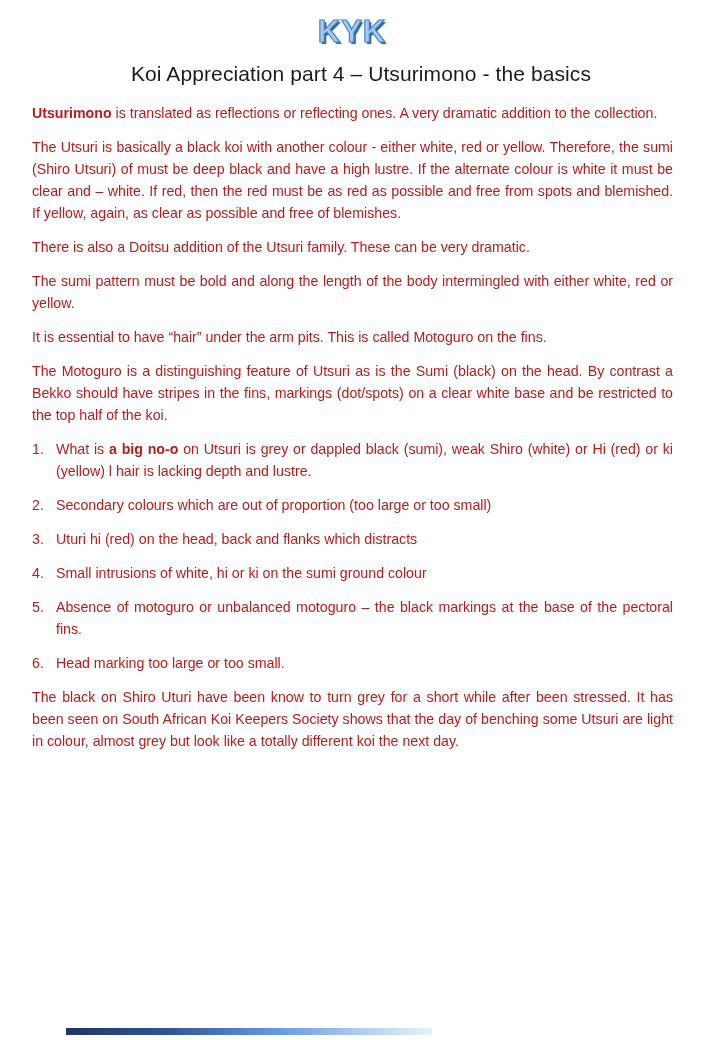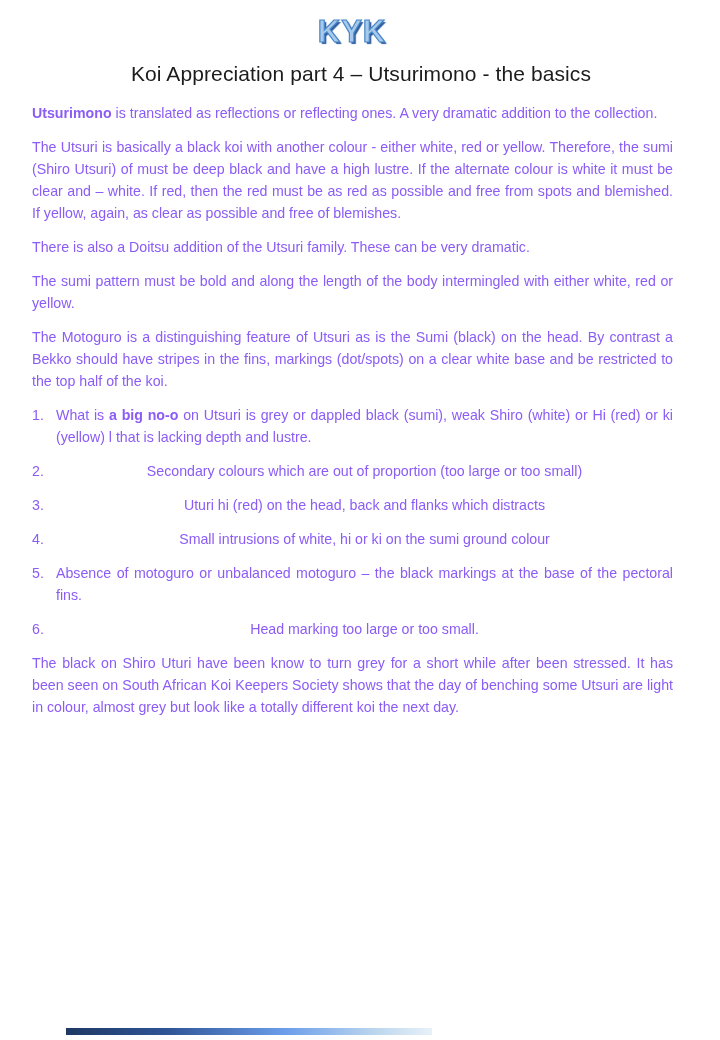--- a/index.html
+++ b/index.html
@@ -36,21 +36,21 @@
     font-weight: 400;
     color: #1c1c1c;
     letter-spacing: 0.1px;
     padding-left: 18px;
   }
   
   .doc-body {
     margin: 16px 31px 15px 32px;
     font-size: 14.2px;
     line-height: 22px;
-    color: #8b5cf6;
+    color: #b91c1c;
   }
   .doc-body p {
     margin: 0 0 12px 0;
     text-align: justify;
   }
   .doc-body p.single {
     text-align: left;
   }
   b.inline-bold { font-weight: 700; }
   
@@ -62,21 +62,21 @@
     margin: 0 0 12px 0;
   }
   .list-num {
     flex: 0 0 24px;
     text-align: left;
   }
   .list-text {
     flex: 1;
     text-align: justify;
   }
-  .list-text.single { text-align: center; }
+  .list-text.single { text-align: left; }
   
   .footer-bar {
     position: absolute;
     left: 66px;
     bottom: 5px;
     width: 366px;
     height: 7px;
     background: linear-gradient(to right, #1F3864, #2F5597 28%, #6D9EEB 60%, #BDD7EE 85%, #E8F1F9);
   }
 </style>
@@ -93,28 +93,29 @@
   <div class="doc-body">
 
     <p><b class="inline-bold">Utsurimono</b><span> is translated as reflections or reflecting ones. A very dramatic addition to the collection.</span></p>
 
     <p>The Utsuri is basically a black koi with another colour - either white, red or yellow. Therefore, the sumi (Shiro Utsuri) of must be deep black and have a high lustre. If the alternate colour is white it must be clear and – white. If red, then the red must be as red as possible and free from spots and blemished. If yellow, again, as clear as possible and free of blemishes.</p>
 
     <p class="single">There is also a Doitsu addition of the Utsuri family. These can be very dramatic.</p>
 
     <p>The sumi pattern must be bold and along the length of the body intermingled with either white, red or yellow.</p>
 
+    <p class="single">It is essential to have “hair” under the arm pits. This is called Motoguro on the fins.</p>
 
     <p>The Motoguro is a distinguishing feature of Utsuri as is the Sumi (black) on the head. By contrast a Bekko should have stripes in the fins, markings (dot/spots) on a clear white base and be restricted to the top half of the koi.</p>
 
     <div class="num-list">
 
       <div class="list-item">
         <span class="list-num">1.</span>
-        <span class="list-text"><span>What is </span><b class="inline-bold">a big no-o</b><span> on Utsuri is grey or dappled black (sumi), weak Shiro (white) or Hi (red) or ki (yellow) l that is lacking depth and lustre.</span></span>
+        <span class="list-text"><span>What is </span><b class="inline-bold">a big no-o</b><span> on Utsuri is grey or dappled black (sumi), weak Shiro (white) or Hi (red) or ki (yellow) l hair is lacking depth and lustre.</span></span>
       </div>
 
       <div class="list-item">
         <span class="list-num">2.</span>
         <span class="list-text single">Secondary colours which are out of proportion (too large or too small)</span>
       </div>
 
       <div class="list-item">
         <span class="list-num">3.</span>
         <span class="list-text single">Uturi hi (red) on the head, back and flanks which distracts</span>

